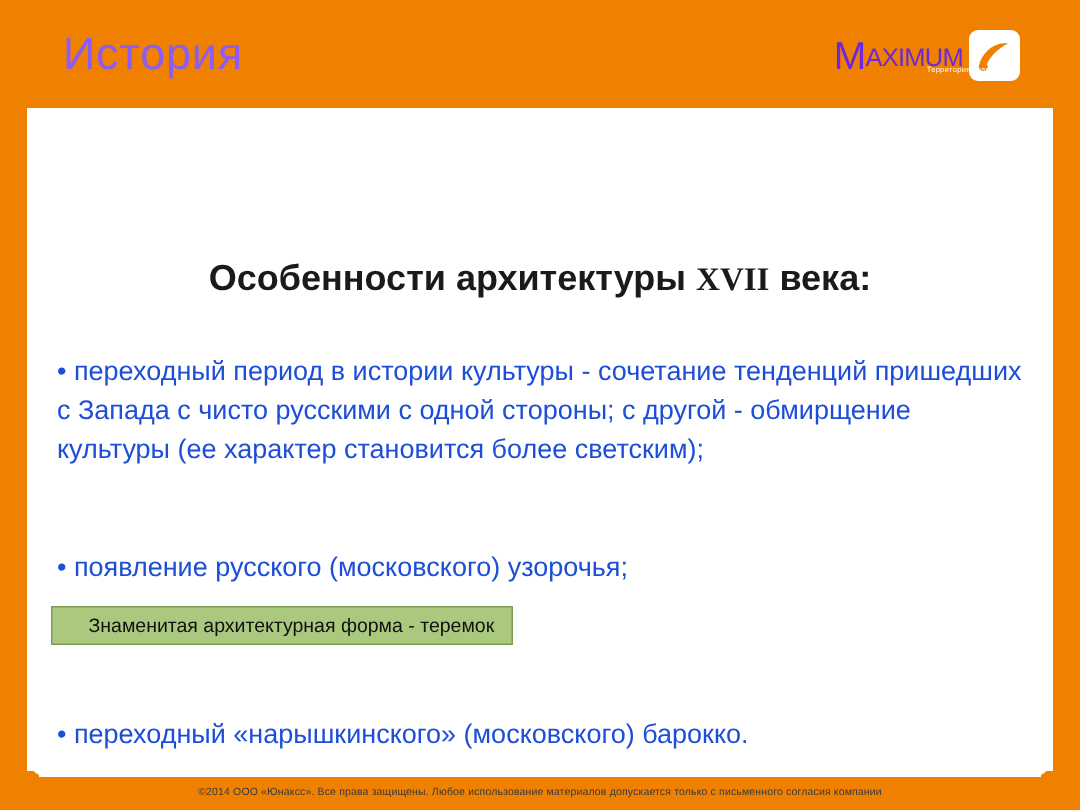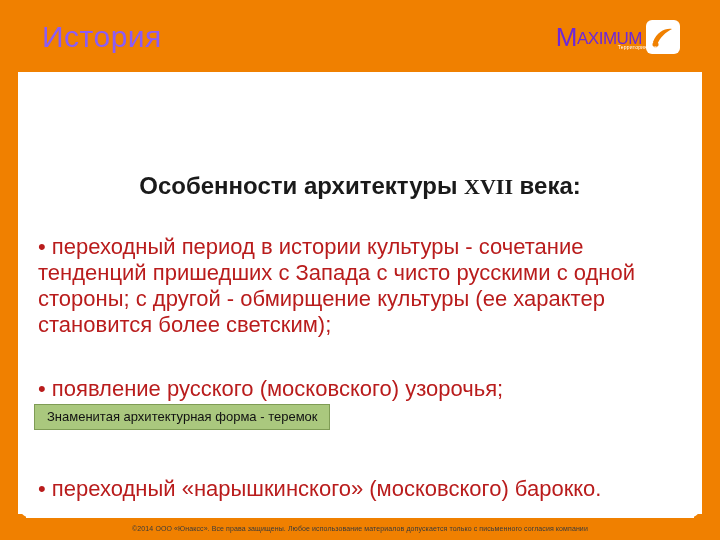--- a/index.html
+++ b/index.html
@@ -160,34 +160,34 @@
     color: #1a1a1a;
   }
   .slide-subtitle .roman {
     font-family: "Liberation Serif", serif;
     font-size: 22px;
   }
   .bullet-block {
     position: absolute;
     left: 20px;
     width: 646px;
-    font-size: 22px;
-    color: #b91c1c;
+    font-size: 18px;
+    color: #1d4ed8;
     line-height: 26px;
   }
   .b1 { top: 118px; }
-  .b2 { top: 260px; }
+  .b2 { top: 249px; }
   .b3 { top: 360px; }
   .callout {
     position: absolute;
     left: 16px;
     top: 288px;
     background: #aac87e;
     border: 1px solid #7f9c55;
-    padding: 4px 12px 5px 12px;
+    padding: 4px 12px 5px 24px;
     font-size: 13px;
     color: #111111;
     white-space: nowrap;
   }
   .footer {
     position: absolute;
     left: 0;
     bottom: 8px;
     width: 720px;
     text-align: center;

